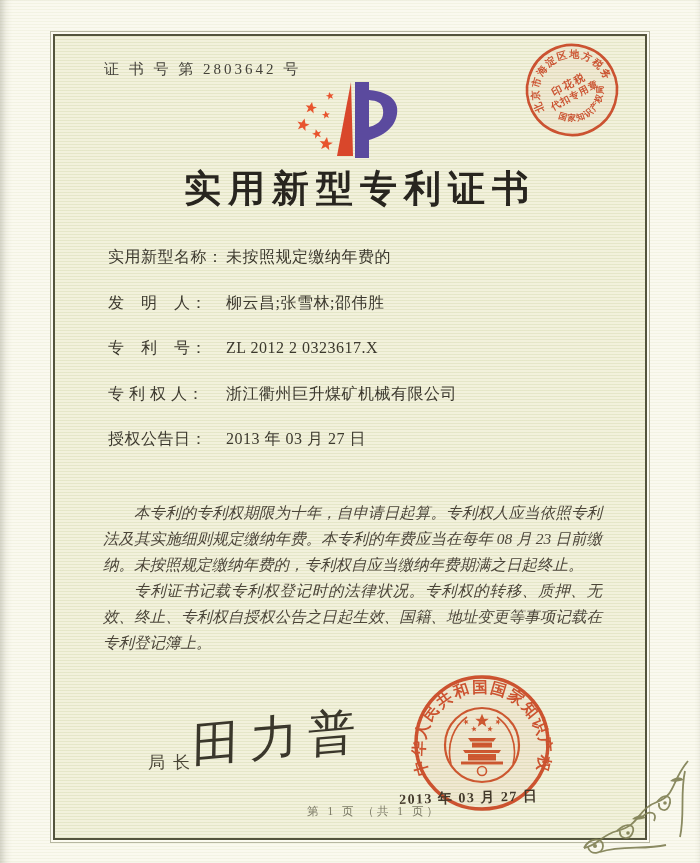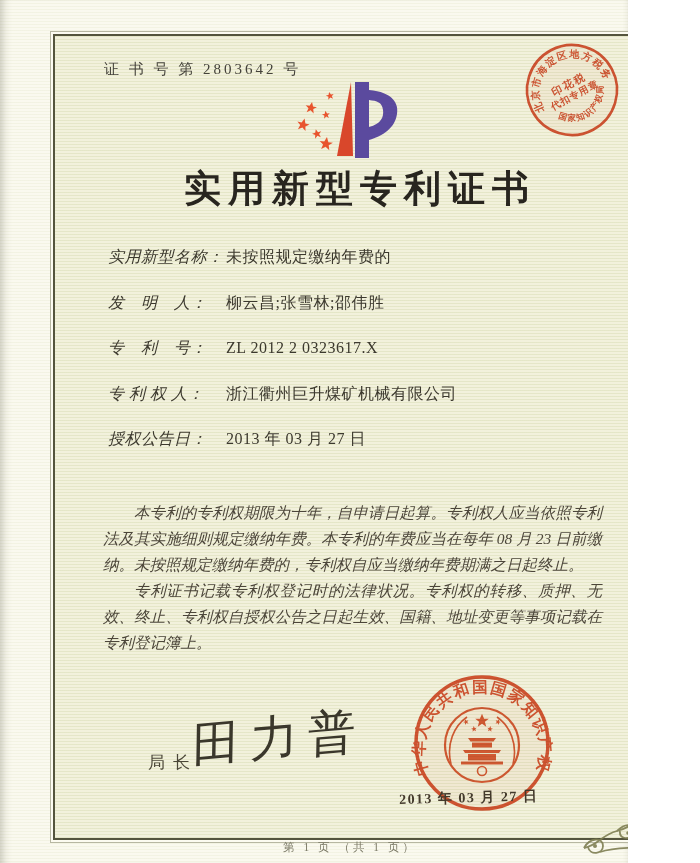--- a/index.html
+++ b/index.html
@@ -1,18 +1,18 @@
 <!DOCTYPE html>
 <html><head>
 <meta charset="utf-8">
 <style>
   html,body{margin:0;padding:0;}
   body{font-family:"Liberation Serif","DejaVu Serif",serif;}
   .page{
-    position:relative;width:628px;height:863px;overflow:hidden;
+    position:relative;width:700px;height:863px;overflow:hidden;
     background:
       repeating-linear-gradient(180deg, rgba(190,198,140,.12) 0 1px, rgba(255,255,255,0) 1px 3px),
       #faf9ef;
     box-shadow:inset 10px 0 10px -8px rgba(90,90,70,.35), inset -4px 0 6px -5px rgba(90,90,70,.2);
   }
   .frame{
     position:absolute;left:50px;top:31px;width:600px;height:812px;
     border:1px solid #b7b7a2;background:#fcfbf1;box-sizing:border-box;padding:2px;
   }
   .frame-inner{
@@ -25,21 +25,21 @@
   .cert-number{
     position:absolute;left:104px;top:60px;font-size:15px;color:#44423a;letter-spacing:3px;
   }
   .logo{position:absolute;left:281px;top:70px;}
   .title{
     position:absolute;left:50px;top:164px;width:620px;text-align:center;
     font-size:37px;font-weight:600;color:#28251f;letter-spacing:7px;
   }
   .fields{position:absolute;left:108px;top:247px;width:500px;}
   .field-row{height:45.5px;font-size:16px;color:#3c392e;white-space:nowrap;}
-  .field-label{display:inline-block;width:114px;letter-spacing:.5px;font-style:italic;}
+  .field-label{display:inline-block;width:114px;letter-spacing:.5px;}
   .field-value{letter-spacing:.5px;}
   .body-text{
     position:absolute;left:103px;top:500px;width:499px;
     font-size:15.5px;line-height:26px;color:#4c463a;text-align:justify;font-style:italic;
   }
   .body-text p{margin:0;text-indent:2em;}
   .signer-title{
     position:absolute;left:148px;top:751px;font-size:17px;letter-spacing:8px;color:#4b4738;
   }
   .signature{
@@ -47,22 +47,22 @@
     transform:rotate(-5deg) skewX(-6deg);font-weight:500;
   }
   .seal{position:absolute;mix-blend-mode:multiply;opacity:.95;}
   .seal-main{left:407px;top:666px;}
   .seal-tax{left:520px;top:38px;transform:rotate(-28deg);}
   .seal-date{
     position:absolute;left:399px;top:789px;width:150px;font-size:14px;font-weight:600;
     color:#43392b;letter-spacing:1.5px;transform:rotate(-1.5deg);
   }
   .footer{
-    position:absolute;left:50px;top:840px;width:600px;text-align:center;
-    font-size:11.5px;color:#7b7a66;letter-spacing:3px;
+    position:absolute;left:50px;top:804px;width:600px;text-align:center;
+    font-size:11.5px;color:#7b7a66;letter-spacing:3px;padding-left:24px;
   }
   .ornament{position:absolute;left:570px;top:733px;opacity:.9;}
 </style>
 </head>
 <body>
 
 <div class="page">
 
   <div class="frame">
     <div class="frame-inner"></div>

